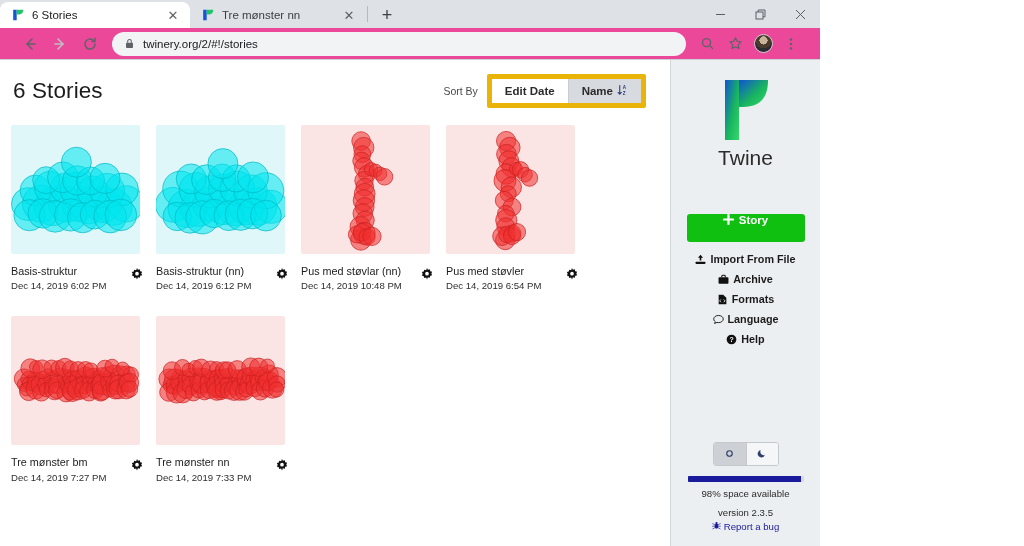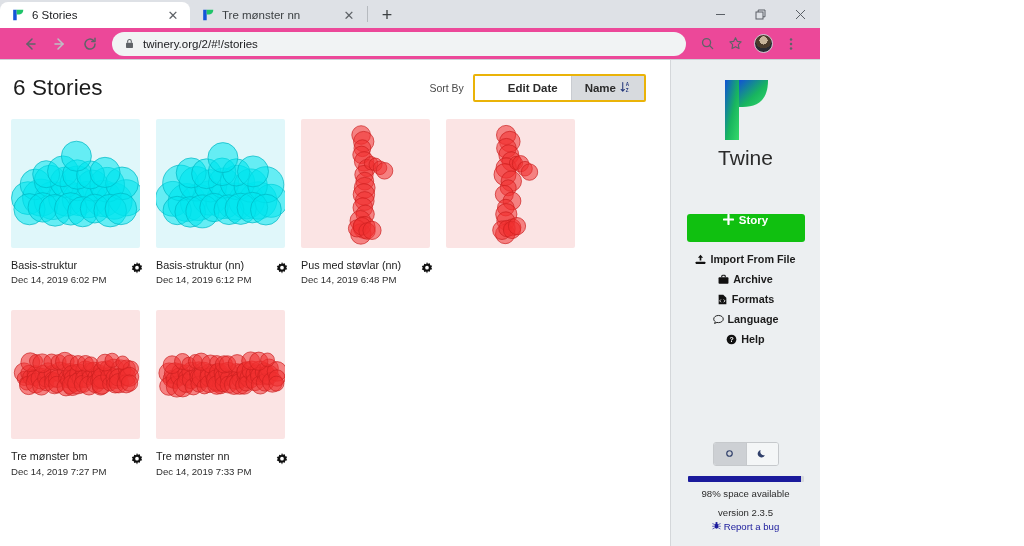--- a/index.html
+++ b/index.html
@@ -81,21 +81,21 @@
     flex: 1; position: relative; background: #fff; overflow: hidden;
   }
   .content-header {
     display: flex; align-items: center; justify-content: space-between;
     padding: 14px 16px 0 13px;
   }
   .page-title { font-size: 22.5px; font-weight: 400; color: #1c1c1c; letter-spacing: 0.1px; }
 
   .sortwrap { display: flex; align-items: center; gap: 9px; padding-right: 8px; }
   .sortlabel { font-size: 10.5px; color: #4a4a4a; }
-  .segmented { display: flex; border: 2px solid #eab308; border-radius: 2px; overflow: hidden; padding-left: 20px; }
+  .segmented { display: flex; border: 5px solid #eab308; border-radius: 2px; overflow: hidden; }
   .seg {
     padding: 5px 13px; font-size: 11.5px; font-weight: bold;
     color: #2b2b2b; background: #fff; display: flex; align-items: center; gap: 4px;
   }
   .seg.active { background: #d7dade; }
   .seg + .seg { border-left: 1px solid #c9ccd1; }
 
   .cardgrid {
     display: flex; flex-wrap: wrap; align-content: flex-start;
     padding: 17px 0 0 11px; gap: 0;
@@ -415,21 +415,21 @@
                 <circle cx="83.5" cy="51.8" r="8.3" fill="#f03030" fill-opacity="0.55" stroke="#cc1f1f" stroke-width="0.7"></circle>
                 <circle cx="56.0" cy="109.4" r="8.6" fill="#f03030" fill-opacity="0.55" stroke="#cc1f1f" stroke-width="0.7"></circle>
                 <circle cx="61.0" cy="107.3" r="8.8" fill="#f03030" fill-opacity="0.55" stroke="#cc1f1f" stroke-width="0.7"></circle>
                 <circle cx="66.0" cy="112.0" r="8.2" fill="#f03030" fill-opacity="0.55" stroke="#cc1f1f" stroke-width="0.7"></circle>
                 <circle cx="71.0" cy="111.4" r="9.1" fill="#f03030" fill-opacity="0.55" stroke="#cc1f1f" stroke-width="0.7"></circle>
               </svg>
      </div>
      <div class="cardmeta">
        <div class="cardtext">
          <div class="cardname">Pus med støvlar (nn)</div>
-         <div class="carddate">Dec 14, 2019 6:48 PM</div>
+         <div class="carddate">Dec 14, 2019 10:48 PM</div>
        </div>
        <span class="gear">
          <svg viewBox="0 0 16 16">
                   <path d="M8 0l1 2.1 2.2-.6.5 2.2 2.2.6-1 2 1 2-2.2.6-.5 2.2-2.2-.6L8 13l-1-2.1-2.2.6-.5-2.2L2.1 8.7l1-2-1-2 2.2-.6.5-2.2 2.2.6z" fill="#111"></path>
                   <circle cx="8" cy="6.5" r="2.1" fill="#fff"></circle>
                 </svg>
        </span>
      </div>
           </div>
           <div class="card">
@@ -453,20 +453,32 @@
                 <circle cx="59.2" cy="115.0" r="9.7" fill="#f03030" fill-opacity="0.55" stroke="#cc1f1f" stroke-width="0.7"></circle>
                 <circle cx="70.0" cy="44.0" r="6.6" fill="#f03030" fill-opacity="0.55" stroke="#cc1f1f" stroke-width="0.7"></circle>
                 <circle cx="74.5" cy="44.7" r="8.1" fill="#f03030" fill-opacity="0.55" stroke="#cc1f1f" stroke-width="0.7"></circle>
                 <circle cx="79.0" cy="49.7" r="7.3" fill="#f03030" fill-opacity="0.55" stroke="#cc1f1f" stroke-width="0.7"></circle>
                 <circle cx="83.5" cy="53.1" r="8.2" fill="#f03030" fill-opacity="0.55" stroke="#cc1f1f" stroke-width="0.7"></circle>
                 <circle cx="56.0" cy="111.2" r="9.3" fill="#f03030" fill-opacity="0.55" stroke="#cc1f1f" stroke-width="0.7"></circle>
                 <circle cx="61.0" cy="109.5" r="8.2" fill="#f03030" fill-opacity="0.55" stroke="#cc1f1f" stroke-width="0.7"></circle>
                 <circle cx="66.0" cy="110.9" r="8.6" fill="#f03030" fill-opacity="0.55" stroke="#cc1f1f" stroke-width="0.7"></circle>
                 <circle cx="71.0" cy="107.1" r="8.6" fill="#f03030" fill-opacity="0.55" stroke="#cc1f1f" stroke-width="0.7"></circle>
               </svg>
+     </div>
+     <div class="cardmeta">
+       <div class="cardtext">
+         <div class="cardname">Pus med støvler</div>
+         <div class="carddate">Dec 14, 2019 6:54 PM</div>
+       </div>
+       <span class="gear">
+         <svg viewBox="0 0 16 16">
+                  <path d="M8 0l1 2.1 2.2-.6.5 2.2 2.2.6-1 2 1 2-2.2.6-.5 2.2-2.2-.6L8 13l-1-2.1-2.2.6-.5-2.2L2.1 8.7l1-2-1-2 2.2-.6.5-2.2 2.2.6z" fill="#111"></path>
+                  <circle cx="8" cy="6.5" r="2.1" fill="#fff"></circle>
+                </svg>
+       </span>
      </div>
           </div>
           <div class="card">
             <div class="thumb pink">
        <svg viewBox="0 0 129 129">
                 <circle cx="13.1" cy="62.7" r="9.8" fill="#f03030" fill-opacity="0.55" stroke="#cc1f1f" stroke-width="0.7"></circle>
                 <circle cx="13.4" cy="68.4" r="7.1" fill="#f03030" fill-opacity="0.55" stroke="#cc1f1f" stroke-width="0.7"></circle>
                 <circle cx="15.6" cy="73.0" r="7.0" fill="#f03030" fill-opacity="0.55" stroke="#cc1f1f" stroke-width="0.7"></circle>
                 <circle cx="17.7" cy="63.3" r="7.9" fill="#f03030" fill-opacity="0.55" stroke="#cc1f1f" stroke-width="0.7"></circle>
                 <circle cx="19.3" cy="67.2" r="7.7" fill="#f03030" fill-opacity="0.55" stroke="#cc1f1f" stroke-width="0.7"></circle>

